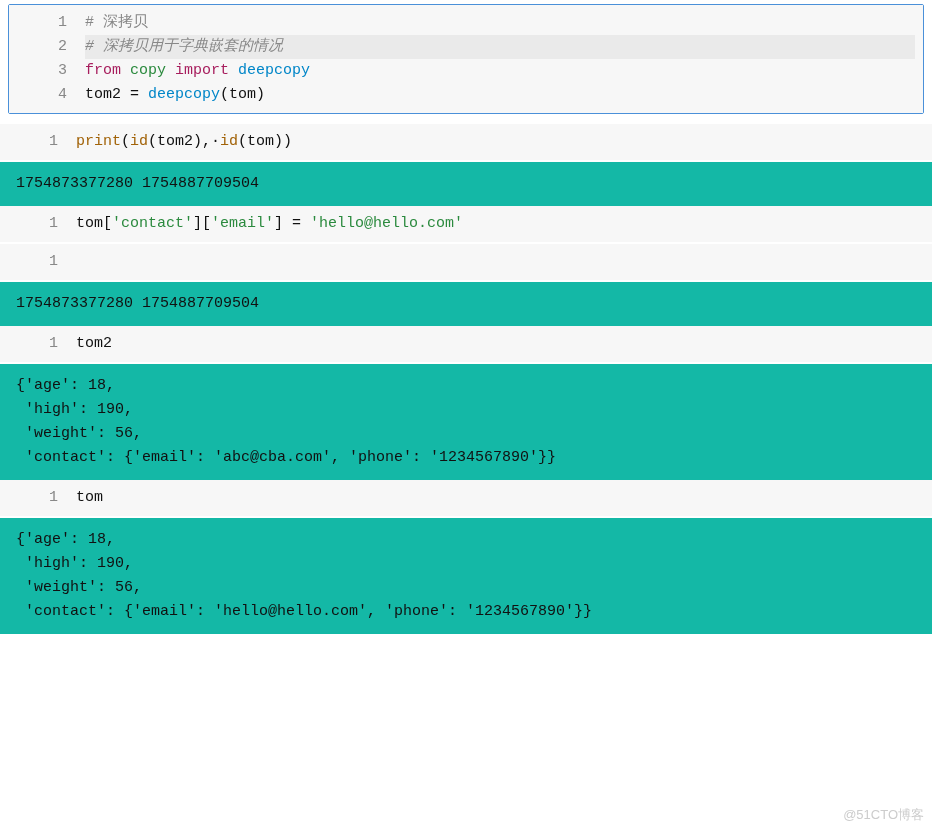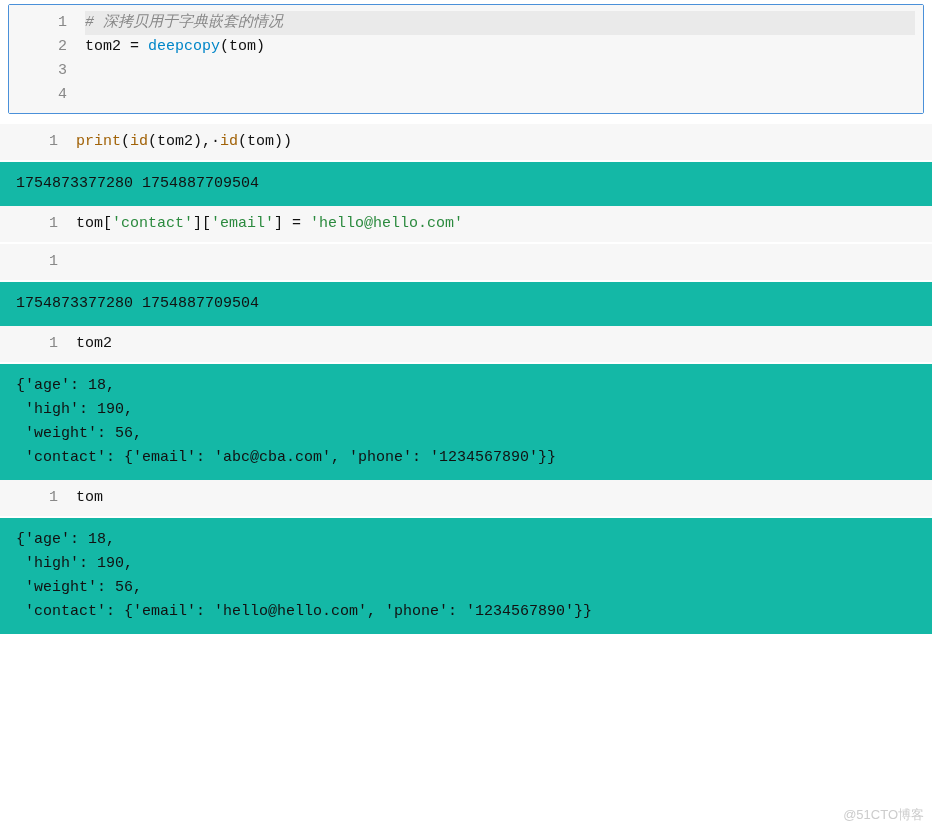--- a/index.html
+++ b/index.html
@@ -78,21 +78,23 @@
 
 <div class="cell cell-selected">
   <div class="code-area">
     <div class="gutter">
       <div>1</div>
       <div>2</div>
       <div>3</div>
       <div>4</div>
     </div>
     <div class="code">
+      <div class="line"><span class="c-comment"># 深拷贝</span></div>
       <div class="line highlight-line"><span class="c-comment"># 深拷贝用于字典嵌套的情况</span></div>
+      <div class="line"><span class="c-keyword">from</span><span> </span><span class="c-module">copy</span><span> </span><span class="c-keyword">import</span><span> </span><span class="c-name">deepcopy</span></div>
       <div class="line"><span class="c-plain">tom2</span><span class="c-assign"> = </span><span class="c-name">deepcopy</span><span class="c-plain">(tom)</span></div>
     </div>
   </div>
 </div>
 
 <div class="cell">
   <div class="code-area">
     <div class="gutter">
       <div>1</div>
     </div>

